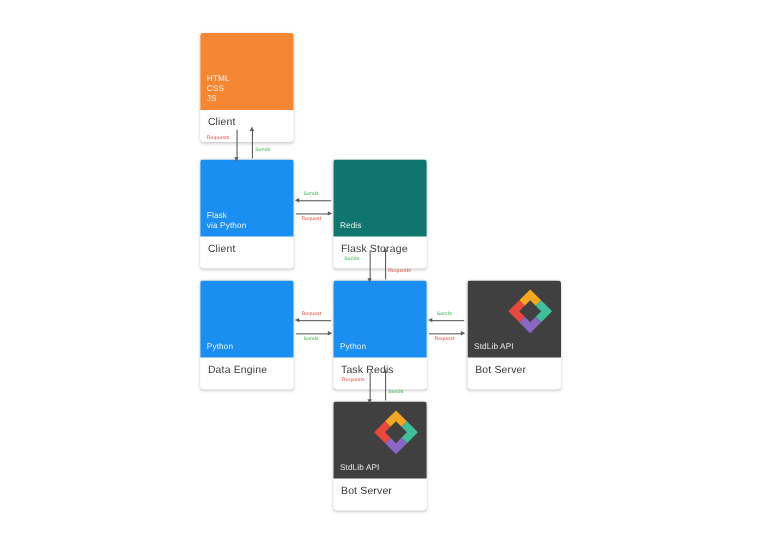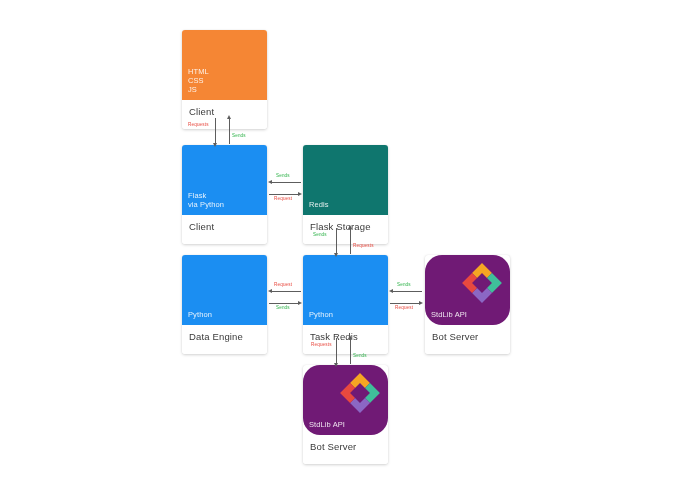--- a/index.html
+++ b/index.html
@@ -43,21 +43,21 @@
     padding:6px 7px 12px 7px;
     font-size:9.5px;
     color:#3a3a3a;
     letter-spacing:.15px;
     background:#fff;
   }
 
   .t-orange{background:#f58634;}
   .t-blue{background:#1b8ef2;}
   .t-red{background:#0f766e;}
-  .t-green{background:#701a75;border-radius:17px;}
+  .t-green{background:#404040;}
 
   
   .logo{
     position:absolute;
     right:6px;
     top:6px;
     width:44px;height:44px;
     z-index:1;
   }
 

